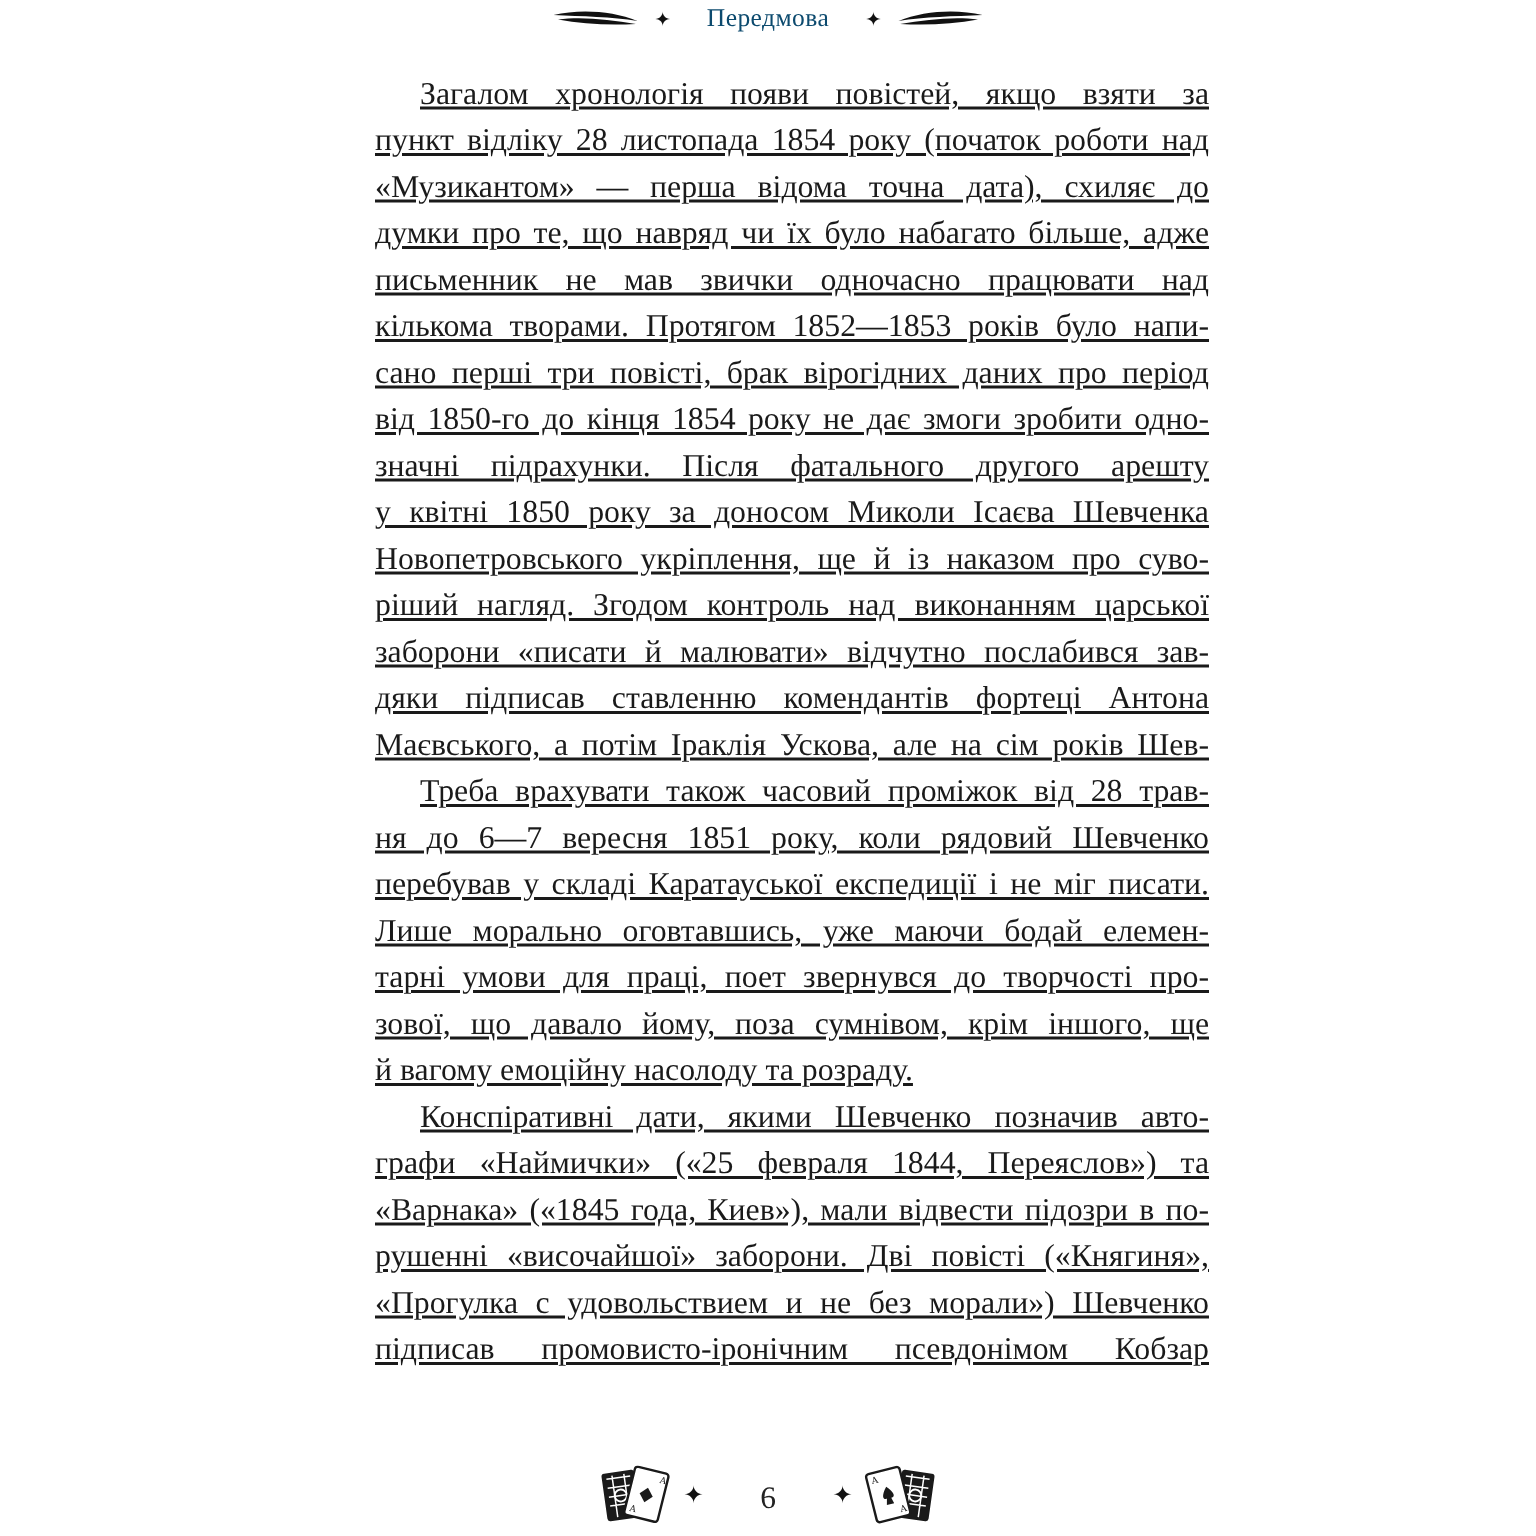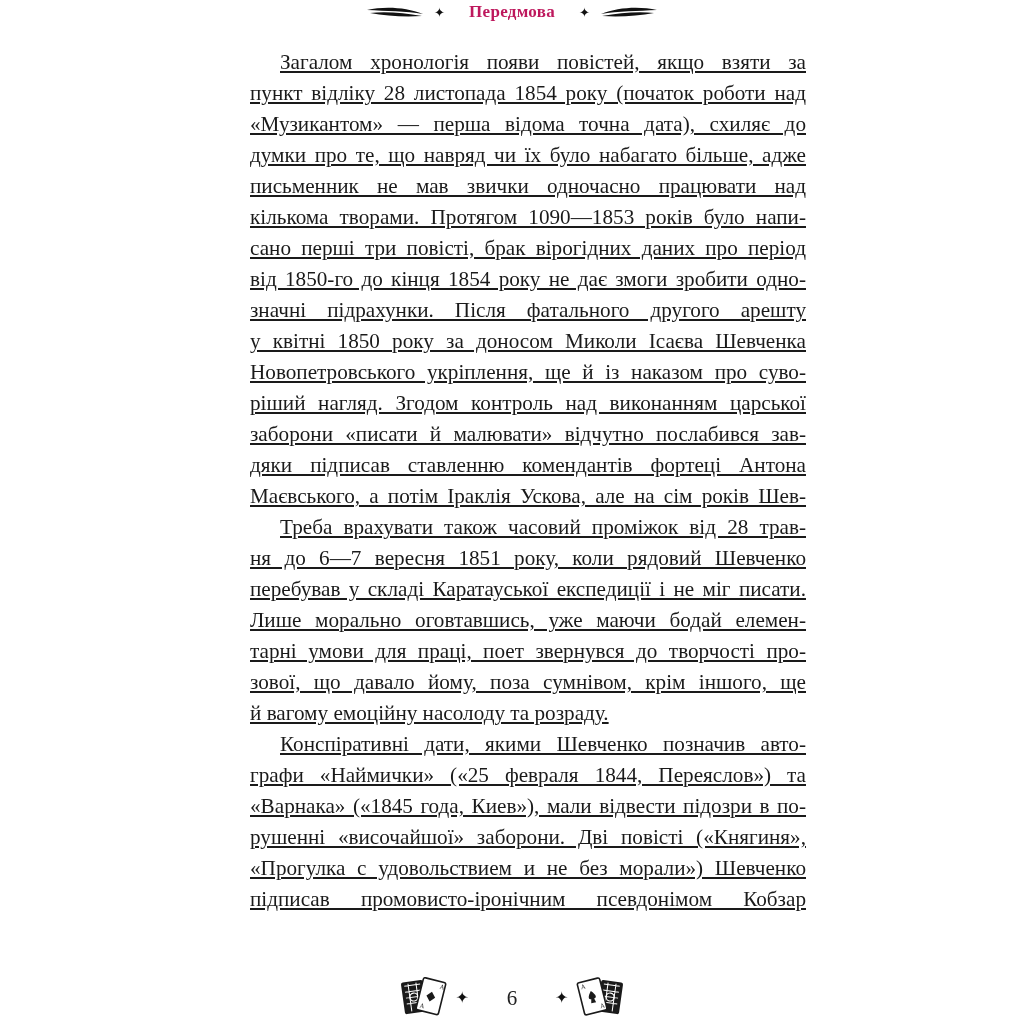--- a/index.html
+++ b/index.html
@@ -21,25 +21,24 @@
       left: 0;
       width: 1024px;
       height: 24px;
       display: flex;
       align-items: center;
       justify-content: center;
       gap: 10px;
     }
     .running-head .title {
       font-size: 17px;
-      color: #be185d;
+      color: #0c4a6e;
       letter-spacing: 0.3px;
       padding: 0 14px;
       line-height: 20px;
-      font-weight: bold;
     }
     .ornament svg { display: block; }
     .star {
       font-size: 13px;
       line-height: 1;
       color: #111;
     }
     .text-block {
       position: absolute;
       left: 250px;
@@ -105,21 +104,21 @@
   </span>
 </div>
 
 <div class="text-block">
   <div>
     <span class="line indent">Загалом хронологія появи повістей, якщо взяти за</span>
     <span class="line">пункт відліку 28 листопада 1854 року (початок роботи над</span>
     <span class="line">«Музикантом» — перша відома точна дата), схиляє до</span>
     <span class="line">думки про те, що навряд чи їх було набагато більше, адже</span>
     <span class="line">письменник не мав звички одночасно працювати над</span>
-    <span class="line">кількома творами. Протягом 1090—1853 років було напи-</span>
+    <span class="line">кількома творами. Протягом 1852—1853 років було напи-</span>
     <span class="line">сано перші три повісті, брак вірогідних даних про період</span>
     <span class="line">від 1850-го до кінця 1854 року не дає змоги зробити одно-</span>
     <span class="line">значні підрахунки. Після фатального другого арешту</span>
     <span class="line">у квітні 1850 року за доносом Миколи Ісаєва Шевченка</span>
     <span class="line">Новопетровського укріплення, ще й із наказом про суво-</span>
     <span class="line">ріший нагляд. Згодом контроль над виконанням царської</span>
     <span class="line">заборони «писати й малювати» відчутно послабився зав-</span>
     <span class="line">дяки підписав ставленню комендантів фортеці Антона</span>
     <span class="line">Маєвського, а потім Іраклія Ускова, але на сім років Шев-</span>
   </div>

